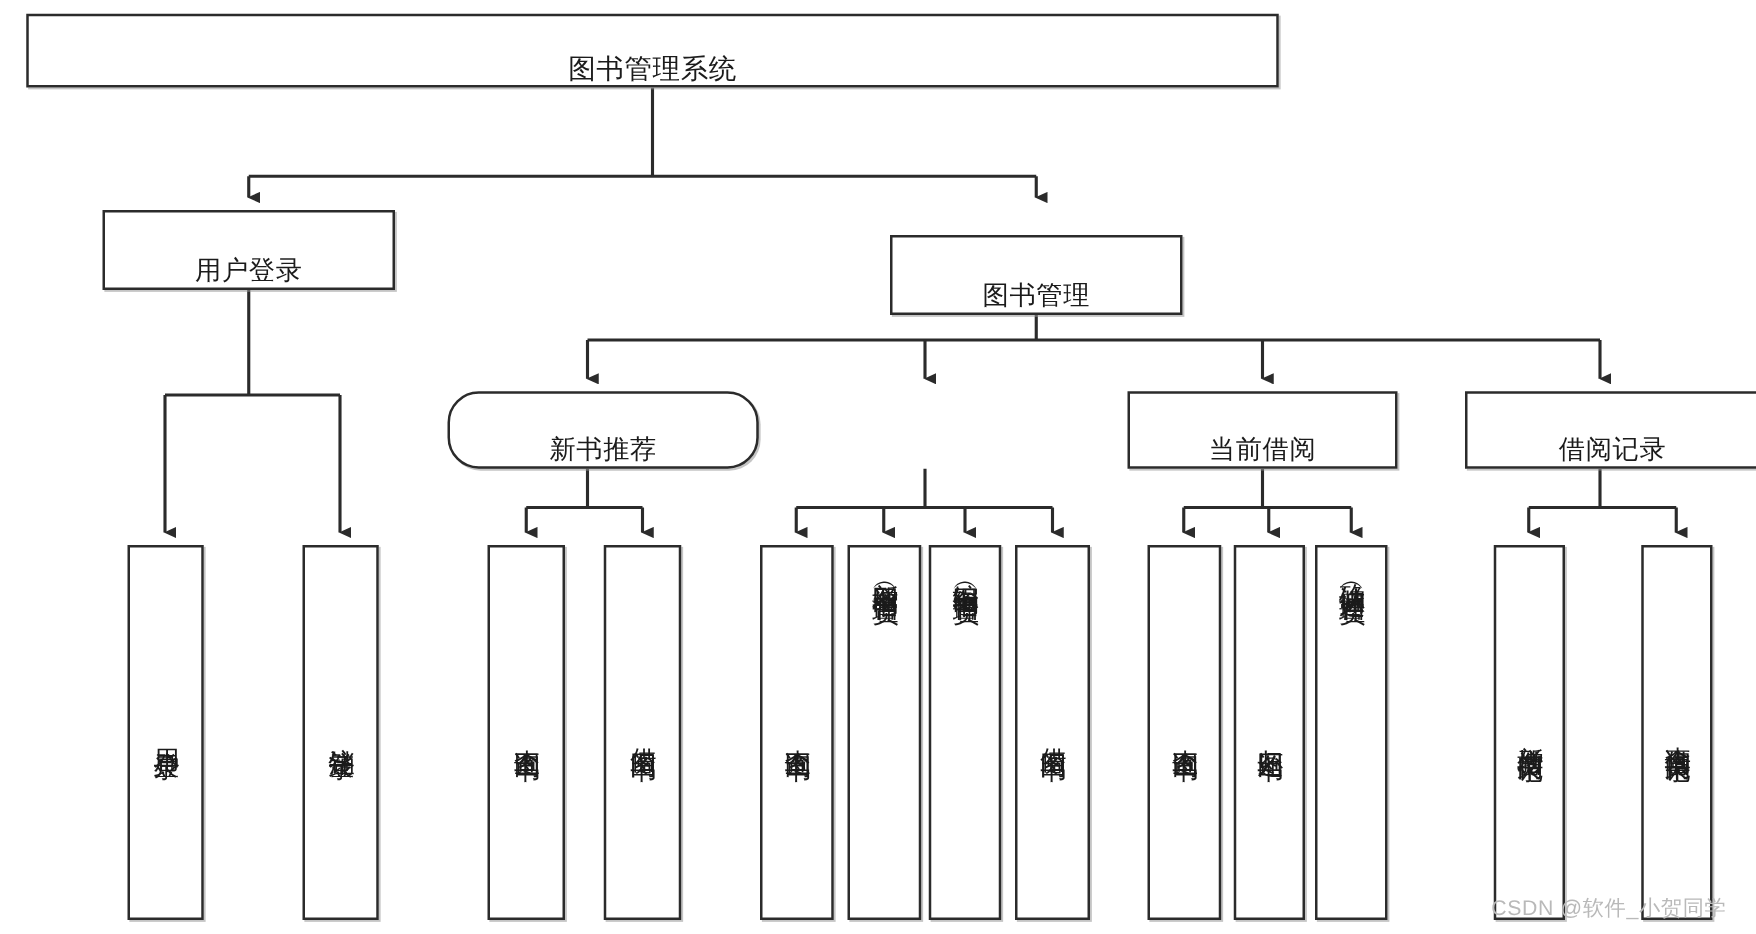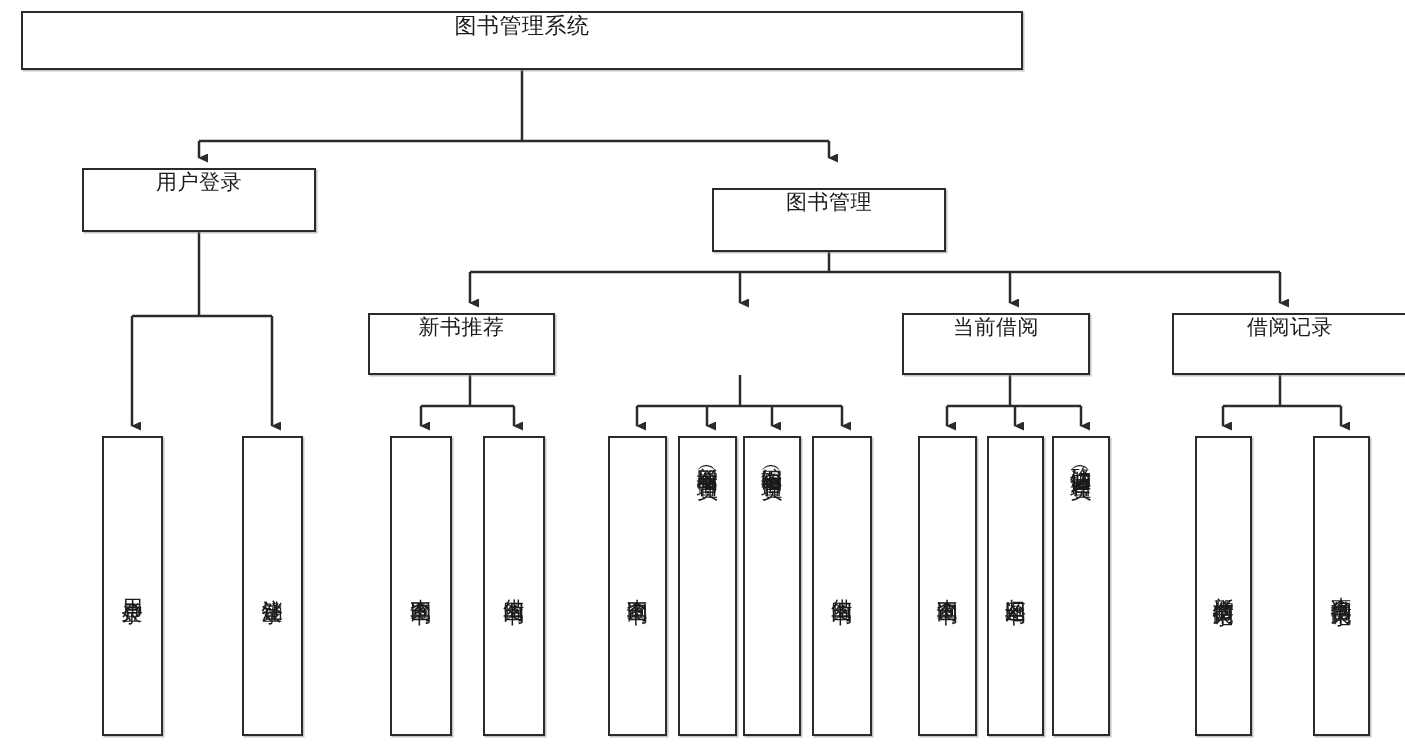--- a/index.html
+++ b/index.html
@@ -24,21 +24,21 @@
     width: 1405px;
     height: 747px;
     pointer-events: none;
   }
   .node {
     position: absolute;
     box-sizing: border-box;
     border: 2px solid #2b2b2b;
     background: #ffffff;
     display: flex;
-    align-items: flex-start;
+    align-items: flex-end;
     justify-content: center;
     color: #1b1b1b;
     box-shadow: 1.5px 1.5px 0 0 rgba(150,150,150,0.55);
   }
   .node-label {
     text-align: center;
     line-height: 1.18;
     letter-spacing: 0.5px;
   }
   .node.level-0 { font-size: 22px; }
@@ -126,24 +126,24 @@
     <span class="node-label">图书管理系统</span>
   </div>
 
   <div class="node level-1" style="left:82px; top:168px; width:234px; height:64px;">
     <span class="node-label">用户登录</span>
   </div>
   <div class="node level-1" style="left:712px; top:168px; width:234px; height:64px;margin-top:20px;">
     <span class="node-label">图书管理</span>
   </div>
 
-  <div class="node level-2" style="left:368px; top:313px; width:187px; height:62px;">
+  <div class="node level-2" style="left:358px; top:313px; width:249px; height:62px;border-radius:25px;">
     <span class="node-label">新书推荐</span>
   </div>
-  <div class="node level-2" style="left:902px; top:313px; width:188px; height:62px;">
+  <div class="node level-2" style="left:902px; top:313px; width:216px; height:62px;">
     <span class="node-label">当前借阅</span>
   </div>
   <div class="node level-2" style="left:1172px; top:313px; width:236px; height:62px;">
     <span class="node-label">借阅记录</span>
   </div>
 
   <div class="node leaf center-text" style="left:102px; top:436px; width:61px; height:300px;">
     <span class="node-label">用户登录</span>
   </div>
   <div class="node leaf center-text" style="left:242px; top:436px; width:61px; height:300px;">
@@ -180,14 +180,15 @@
     <span class="node-label">确认归还（管理员）</span>
   </div>
 
   <div class="node leaf center-text" style="left:1195px; top:436px; width:57px; height:300px;">
     <span class="node-label">新增借阅记录</span>
   </div>
   <div class="node leaf center-text" style="left:1313px; top:436px; width:57px; height:300px;">
     <span class="node-label">查询借阅记录</span>
   </div>
 
+  <div id="watermark" style="left:1193px; top:715px;">CSDN @软件_小贺同学</div>
 
 </div>
 
 </body></html>

